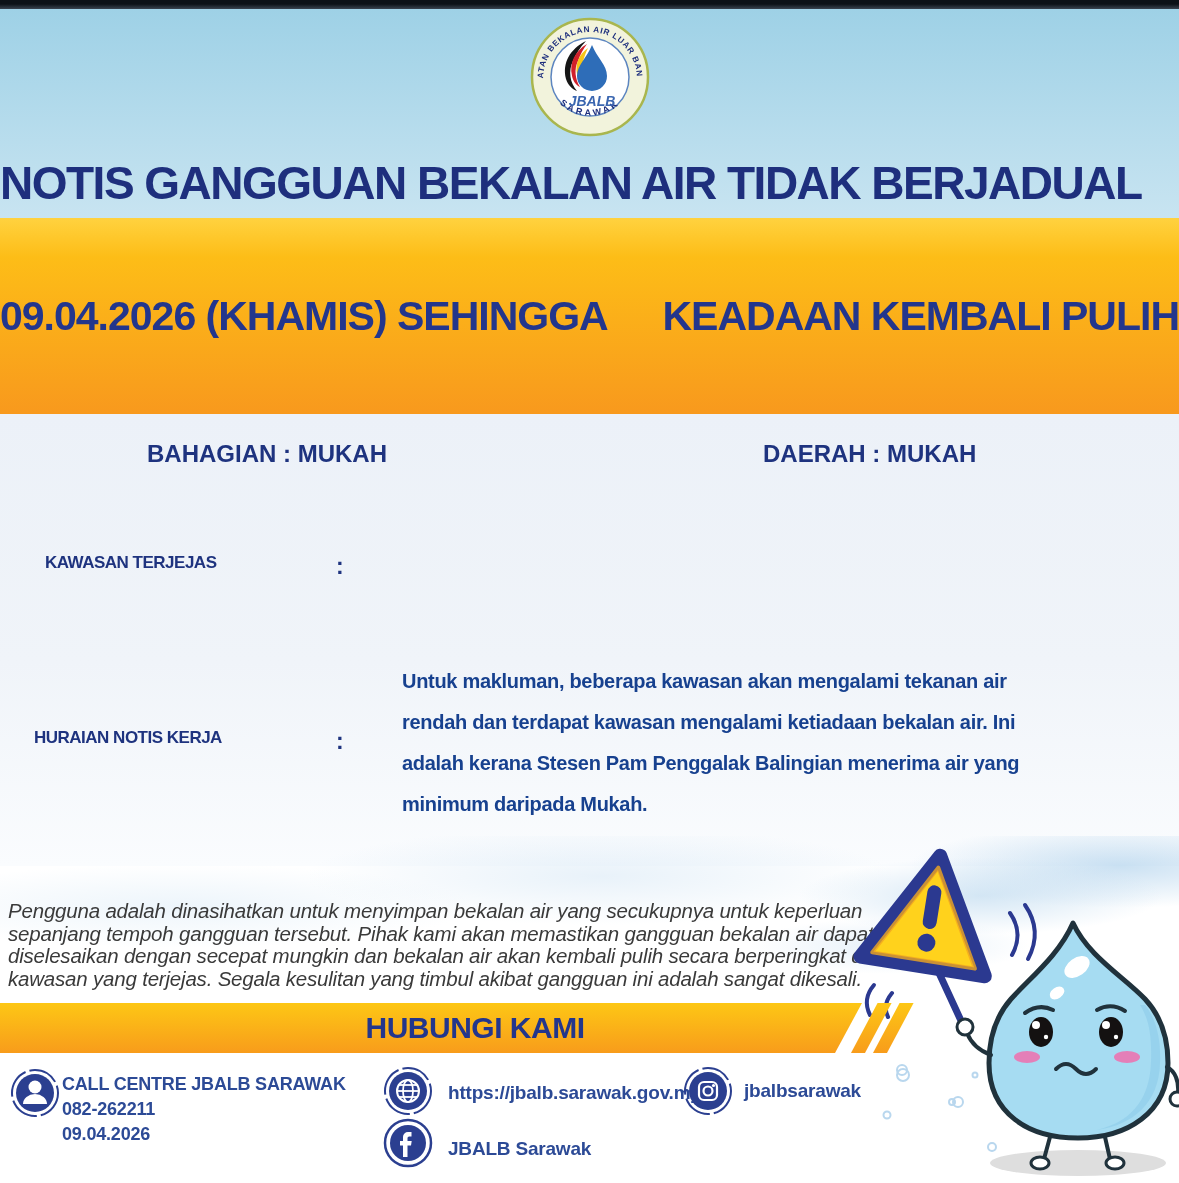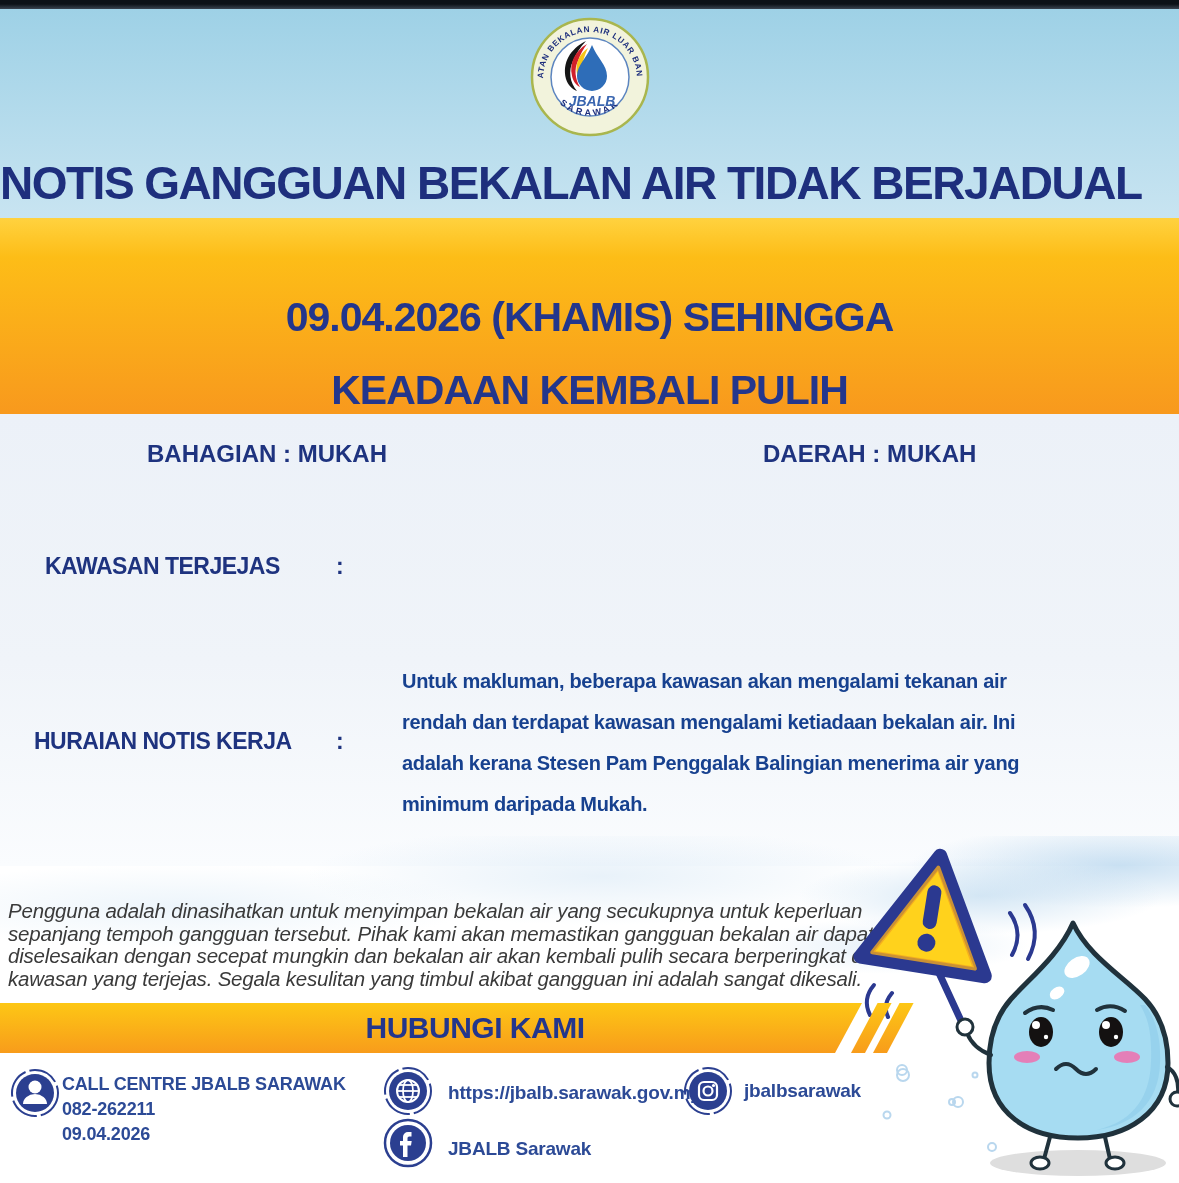--- a/index.html
+++ b/index.html
@@ -12,28 +12,28 @@
     background:linear-gradient(180deg,#0c1117 45%,#3a4450);}
   
   .sky{position:absolute;top:9px;left:0;right:0;height:209px;
     background:linear-gradient(180deg,#9ed1e6,#c8e4f1);}
   .logo{position:absolute;top:8px;left:50%;transform:translateX(-50%);}
   .title{position:absolute;top:147px;left:0;width:100%;text-align:left;
     font-size:46px;font-weight:bold;letter-spacing:-1.5px;color:#1e2f7d;white-space:nowrap;}
   
   .band{position:absolute;top:218px;left:0;right:0;height:196px;
     background:linear-gradient(180deg,#ffd23f 0%,#fdbd17 20%,#f8991d 100%);
-    display:flex;flex-direction:column;align-items:center;justify-content:flex-end;gap:26px;}
+    display:flex;flex-direction:row;align-items:center;justify-content:space-between;gap:26px;}
   .band .line{font-size:41px;font-weight:bold;letter-spacing:-1px;color:#23368c;}
   
   .mid{position:absolute;top:414px;left:0;right:0;height:452px;
     background:linear-gradient(180deg,#ecf1f8,#f0f4f9 55%,#fafcfe);}
   .region-label{position:absolute;top:26px;font-size:24px;font-weight:bold;
     letter-spacing:0px;color:#1e337f;}
-  .row-label{position:absolute;font-size:23px;font-weight:bold;letter-spacing:-0.5px;color:#1e337f;}
+  .row-label{position:absolute;font-size:17px;font-weight:bold;letter-spacing:-0.5px;color:#1e337f;}
   .row-colon{position:absolute;left:336px;font-size:23px;font-weight:bold;color:#1e337f;}
   .kawasan-value{position:absolute;top:112px;left:402px;width:680px;
     font-size:20px;font-weight:bold;letter-spacing:-0.3px;color:#17418f;
     line-height:42px;white-space:pre-wrap;}
   .huraian-value{position:absolute;top:247px;left:402px;width:662px;
     font-size:20px;font-weight:bold;letter-spacing:-0.3px;color:#17418f;line-height:41px;}
   
   .bottom{position:absolute;top:866px;left:0;right:0;bottom:0;background:#fff;}
   .splash{position:absolute;top:-30px;left:0;right:0;height:180px;pointer-events:none;
     background:

